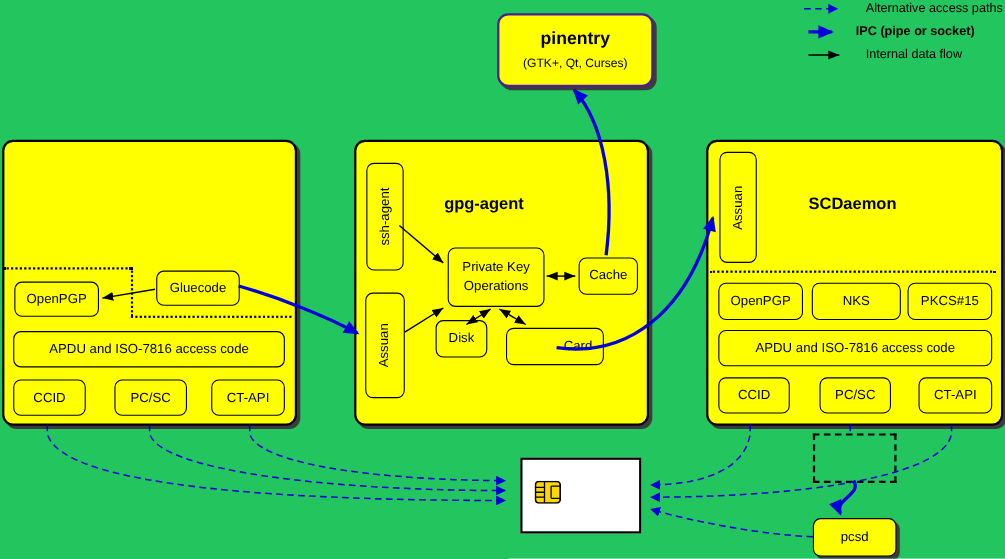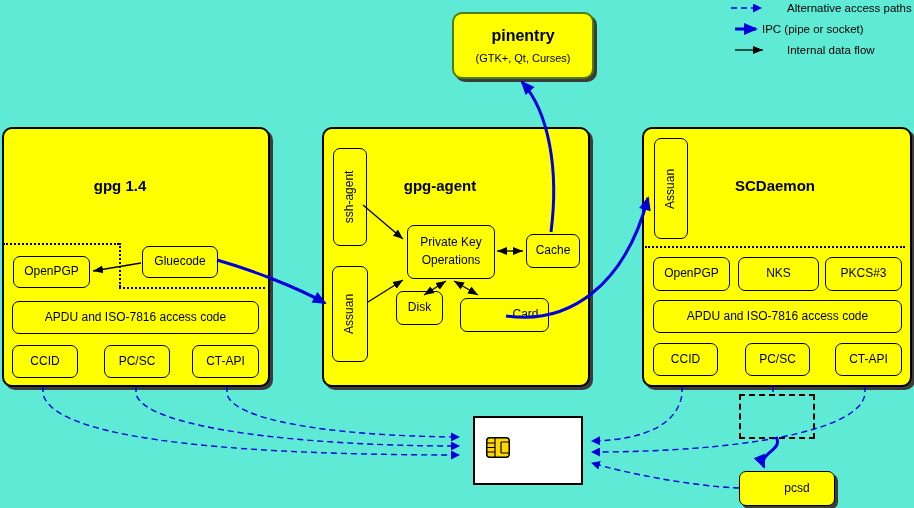--- a/index.html
+++ b/index.html
@@ -1,57 +1,56 @@
 <!DOCTYPE html>
 <html><head>
 <meta charset="utf-8">
 <style>
   html,body{margin:0;padding:0;background:#fff;}
-  .canvas{position:relative;width:914px;height:508px;background:#5eead4;overflow:hidden;
+  .canvas{position:relative;width:914px;height:508px;background:#22c55e;overflow:hidden;
           font-family:"Liberation Sans", sans-serif;color:#000;}
   .bigbox{position:absolute;background:#ffff00;border:2px solid #000;border-radius:10px;
           box-shadow:3px 3px 0 #3c3c3c;z-index:1;}
   .node{position:absolute;background:#ffff00;border:1px solid #000;border-radius:7px;
         display:flex;align-items:center;justify-content:center;font-size:12px;
         text-align:center;z-index:3;line-height:1.15;}
   .vnode span{transform:rotate(-90deg);white-space:nowrap;font-size:12px;}
   .bigtitle{position:absolute;font-weight:bold;font-size:15px;text-align:center;z-index:3;}
   .dot-h{position:absolute;border-top:2px dotted #000;z-index:2;}
   .dot-v{position:absolute;border-left:2px dotted #000;z-index:2;}
   .dashrect{position:absolute;border:2px dashed #000;z-index:2;background:transparent;}
   .shadowed{box-shadow:3px 3px 0 #3c3c3c;}
-  .pinentry{position:absolute;background:#ffff00;border:2px solid #4d7c0f;border-radius:10px;
+  .pinentry{position:absolute;background:#ffff00;border:2px solid #4c1d95;border-radius:10px;
             display:flex;flex-direction:column;align-items:center;justify-content:center;
             z-index:3;box-shadow:3px 3px 0 #3c3c3c;}
   .pinentry .t{font-weight:bold;font-size:16px;}
   .pinentry .s{font-size:11px;margin-top:7px;}
   .smartcard{position:absolute;background:#ffffff;border:2px solid #000;z-index:3;}
   .chip{position:absolute;left:11px;top:19px;}
   .legend-label{position:absolute;font-size:11.5px;height:14px;line-height:14px;z-index:3;}
   svg.overlay{position:absolute;left:0;top:0;z-index:6;pointer-events:none;}
   .ipc{stroke:#0000dd;stroke-width:3;fill:none;}
   .flow{stroke:#000;stroke-width:1.3;fill:none;}
   .alt{stroke:#0000dd;stroke-width:1.4;fill:none;stroke-dasharray:6 4;}
 </style>
 </head>
 <body>
 
 <div class="canvas">
 
   <div class="legend-label" style="left:787px;top:1px;">Alternative access paths</div>
-  <div class="legend-label" style="left:762px;top:22px;">IPC (pipe or socket)</div>
+  <div class="legend-label" style="left:778px;top:22px;font-weight:bold;">IPC (pipe or socket)</div>
   <div class="legend-label" style="left:787px;top:43px;">Internal data flow</div>
 
   <div class="pinentry" style="left:452px;top:12px;width:138px;height:63px;">
     <div class="t">pinentry</div>
     <div class="s">(GTK+, Qt, Curses)</div>
   </div>
 
   <div class="bigbox" style="left:2px;top:127px;width:264px;height:256px;"></div>
-  <div class="bigtitle" style="left:20px;top:177px;width:200px;">gpg 1.4</div>
   <div class="dot-h" style="left:3px;top:243px;width:116px;"></div>
   <div class="dot-v" style="left:119px;top:243px;height:44px;"></div>
   <div class="dot-h" style="left:119px;top:287px;width:146px;"></div>
   <div class="node" style="left:13px;top:256px;width:75px;height:30px;">
     <span>OpenPGP</span>
     </div>
   <div class="node" style="left:142px;top:246px;width:74px;height:30px;">
     <span>Gluecode</span>
     </div>
   <div class="node" style="left:12px;top:301px;width:245px;height:31px;">
@@ -95,37 +94,37 @@
     <span>Assuan</span>
     </div>
   <div class="dot-h" style="left:645px;top:246px;width:260px;"></div>
   <div class="node" style="left:653px;top:257px;width:75px;height:32px;">
     <span>OpenPGP</span>
     </div>
   <div class="node" style="left:738px;top:257px;width:79px;height:32px;">
     <span>NKS</span>
     </div>
   <div class="node" style="left:825px;top:257px;width:75px;height:32px;">
-    <span>PKCS#3</span>
+    <span>PKCS#15</span>
     </div>
   <div class="node" style="left:653px;top:300px;width:247px;height:31px;">
     <span>APDU and ISO-7816 access code</span>
     </div>
   <div class="node" style="left:653px;top:343px;width:63px;height:31px;">
     <span>CCID</span>
     </div>
   <div class="node" style="left:745px;top:343px;width:63px;height:31px;">
     <span>PC/SC</span>
     </div>
   <div class="node" style="left:835px;top:343px;width:65px;height:31px;">
     <span>CT-API</span>
     </div>
 
   <div class="dashrect" style="left:739px;top:394px;width:72px;height:41px;"></div>
-  <div class="node shadowed" style="left:739px;top:471px;width:74px;height:33px;padding-left:20px;">
+  <div class="node shadowed" style="left:739px;top:471px;width:74px;height:33px;">
     <span>pcsd</span>
     </div>
 
   <div class="smartcard" style="left:473px;top:416px;width:106px;height:65px;">
     <svg class="chip" width="24" height="21" viewBox="0 0 24 21">
       <rect x="0.75" y="0.75" width="22.5" height="19.5" rx="3" fill="#ffd700" stroke="#000" stroke-width="1.5"></rect>
       <path d="M1,6 H9 M1,10.5 H9 M1,15 H9 M9,1 V20 M15,5 H23 M15,16 H23 M15,5 V16" stroke="#000" stroke-width="1.2" fill="none"></path>
     </svg>
   </div>
 

